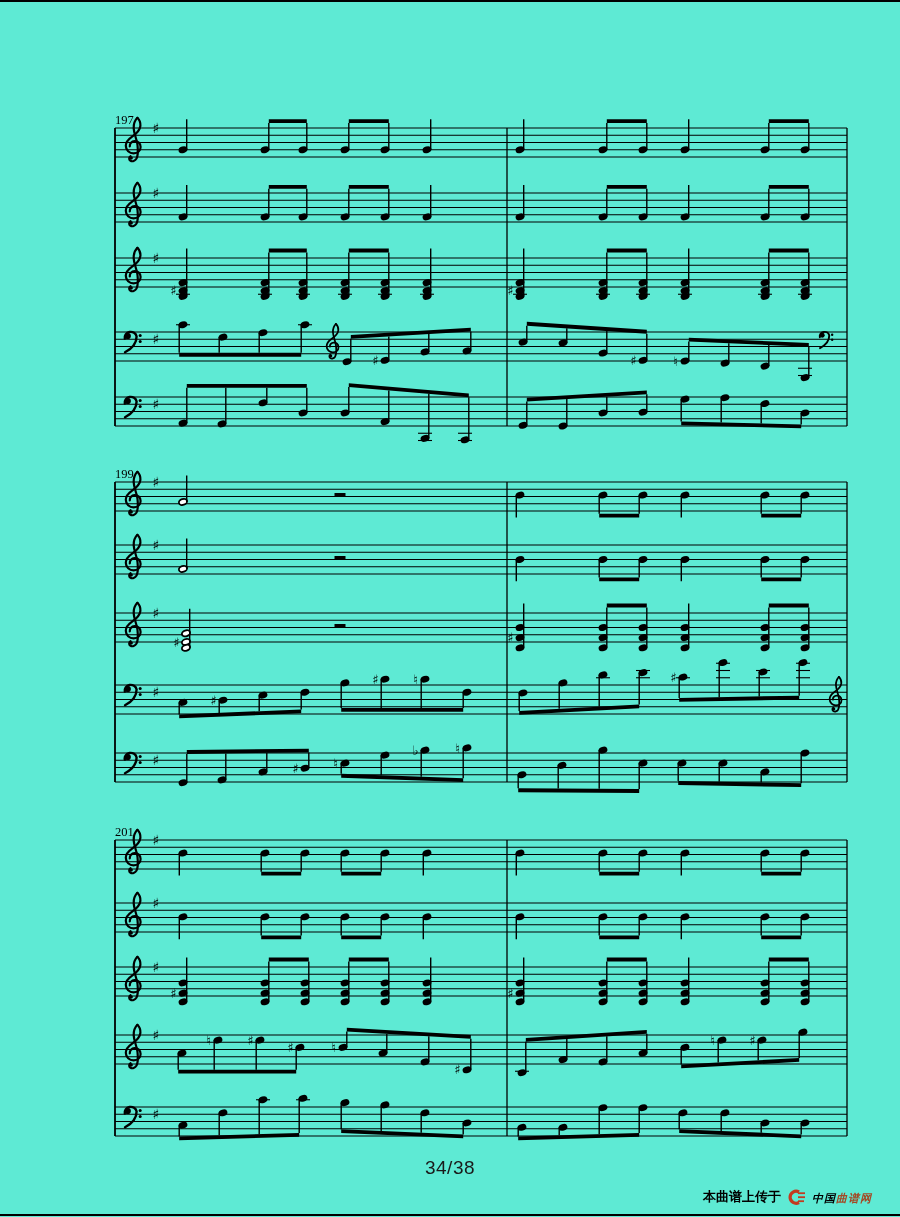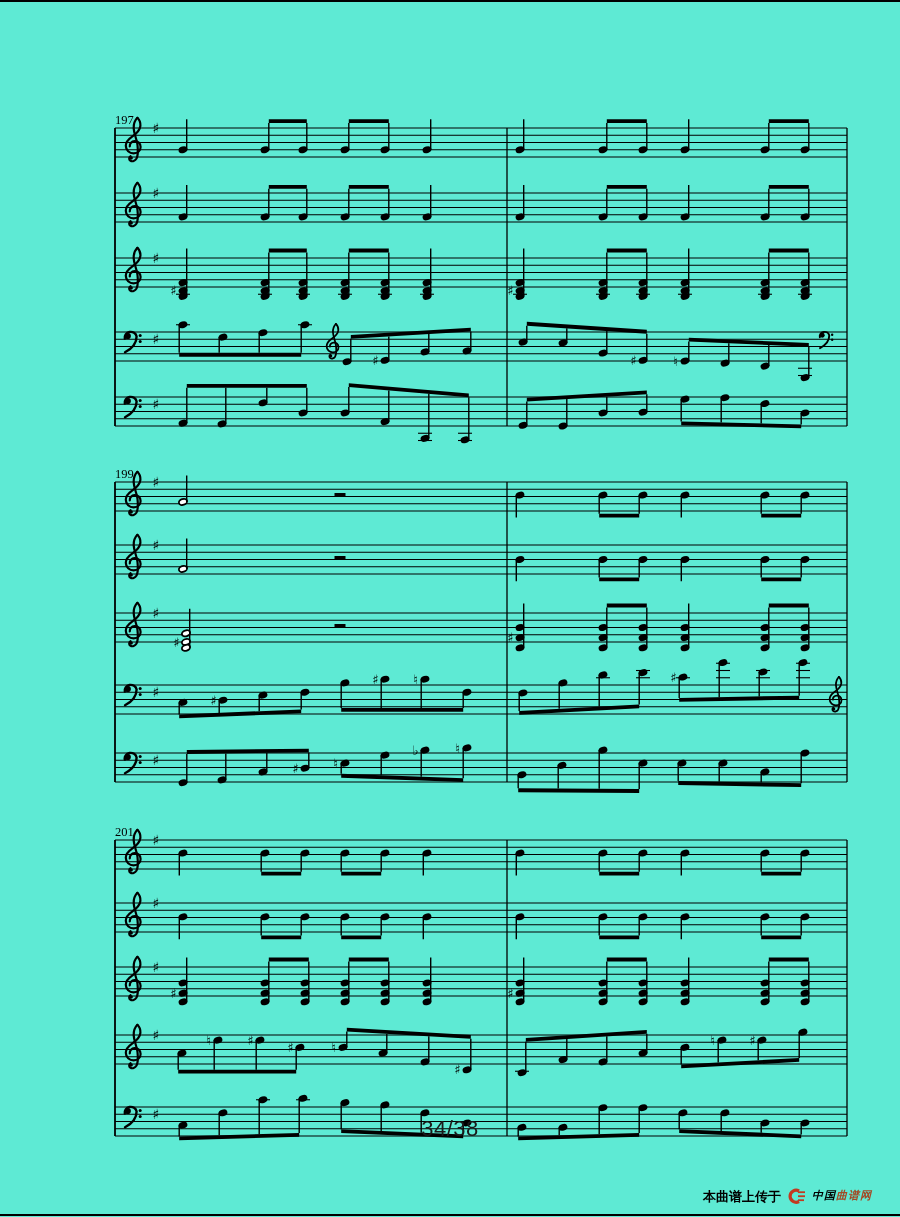--- a/index.html
+++ b/index.html
@@ -2,23 +2,23 @@
 <html><head>
 <meta charset="utf-8">
 <style>
   html,body{margin:0;padding:0;background:#ffffff;}
   #page{position:relative;width:900px;height:1217px;background:#5eead4;overflow:hidden;
         font-family:"Liberation Sans",sans-serif;}
   .edge{position:absolute;left:0;width:900px;height:2px;background:#000;}
   #edge-top{top:0;}
   #edge-bottom{top:1214px;}
   #score-svg{position:absolute;left:0;top:0;}
-  #page-number{position:absolute;left:0;top:1116px;width:900px;text-align:center;
-               font-size:22px;color:#1a1a1a;letter-spacing:.5px;}
-  #footer-credit{position:absolute;top:1188px;right:28px;display:flex;align-items:flex-start;gap:6px;}
+  #page-number{position:absolute;left:0;top:1157px;width:900px;text-align:center;
+               font-size:19px;color:#1a1a1a;letter-spacing:.5px;}
+  #footer-credit{position:absolute;top:1188px;right:28px;display:flex;align-items:flex-end;gap:6px;}
   #upload-text{font-size:13px;font-weight:bold;color:#000;}
   #brand{font-size:11px;font-weight:bold;font-style:italic;letter-spacing:1px;}
   #brand .black{color:#000;}
   svg text{user-select:none;}
 </style>
 </head>
 <body>
 
 <div id="page">
   <div id="edge-top" class="edge"></div>

